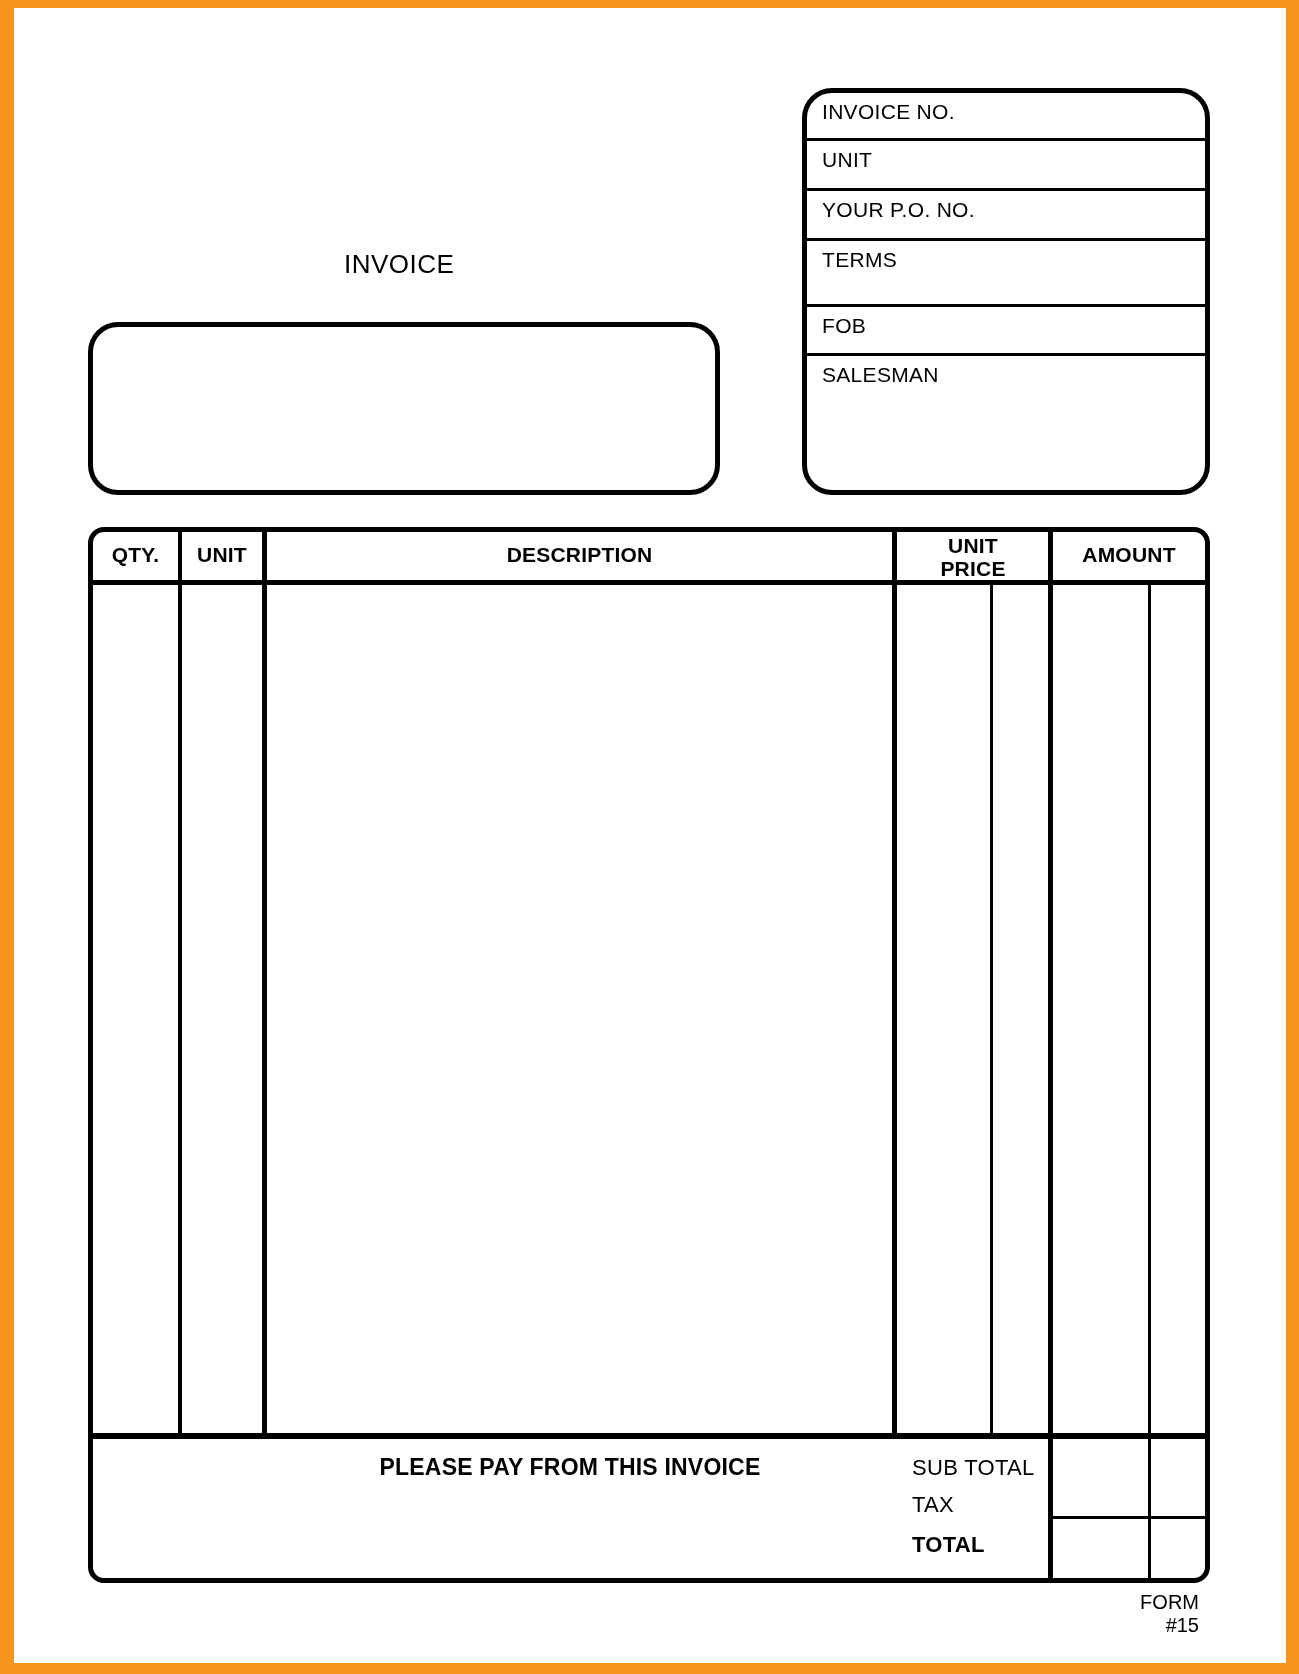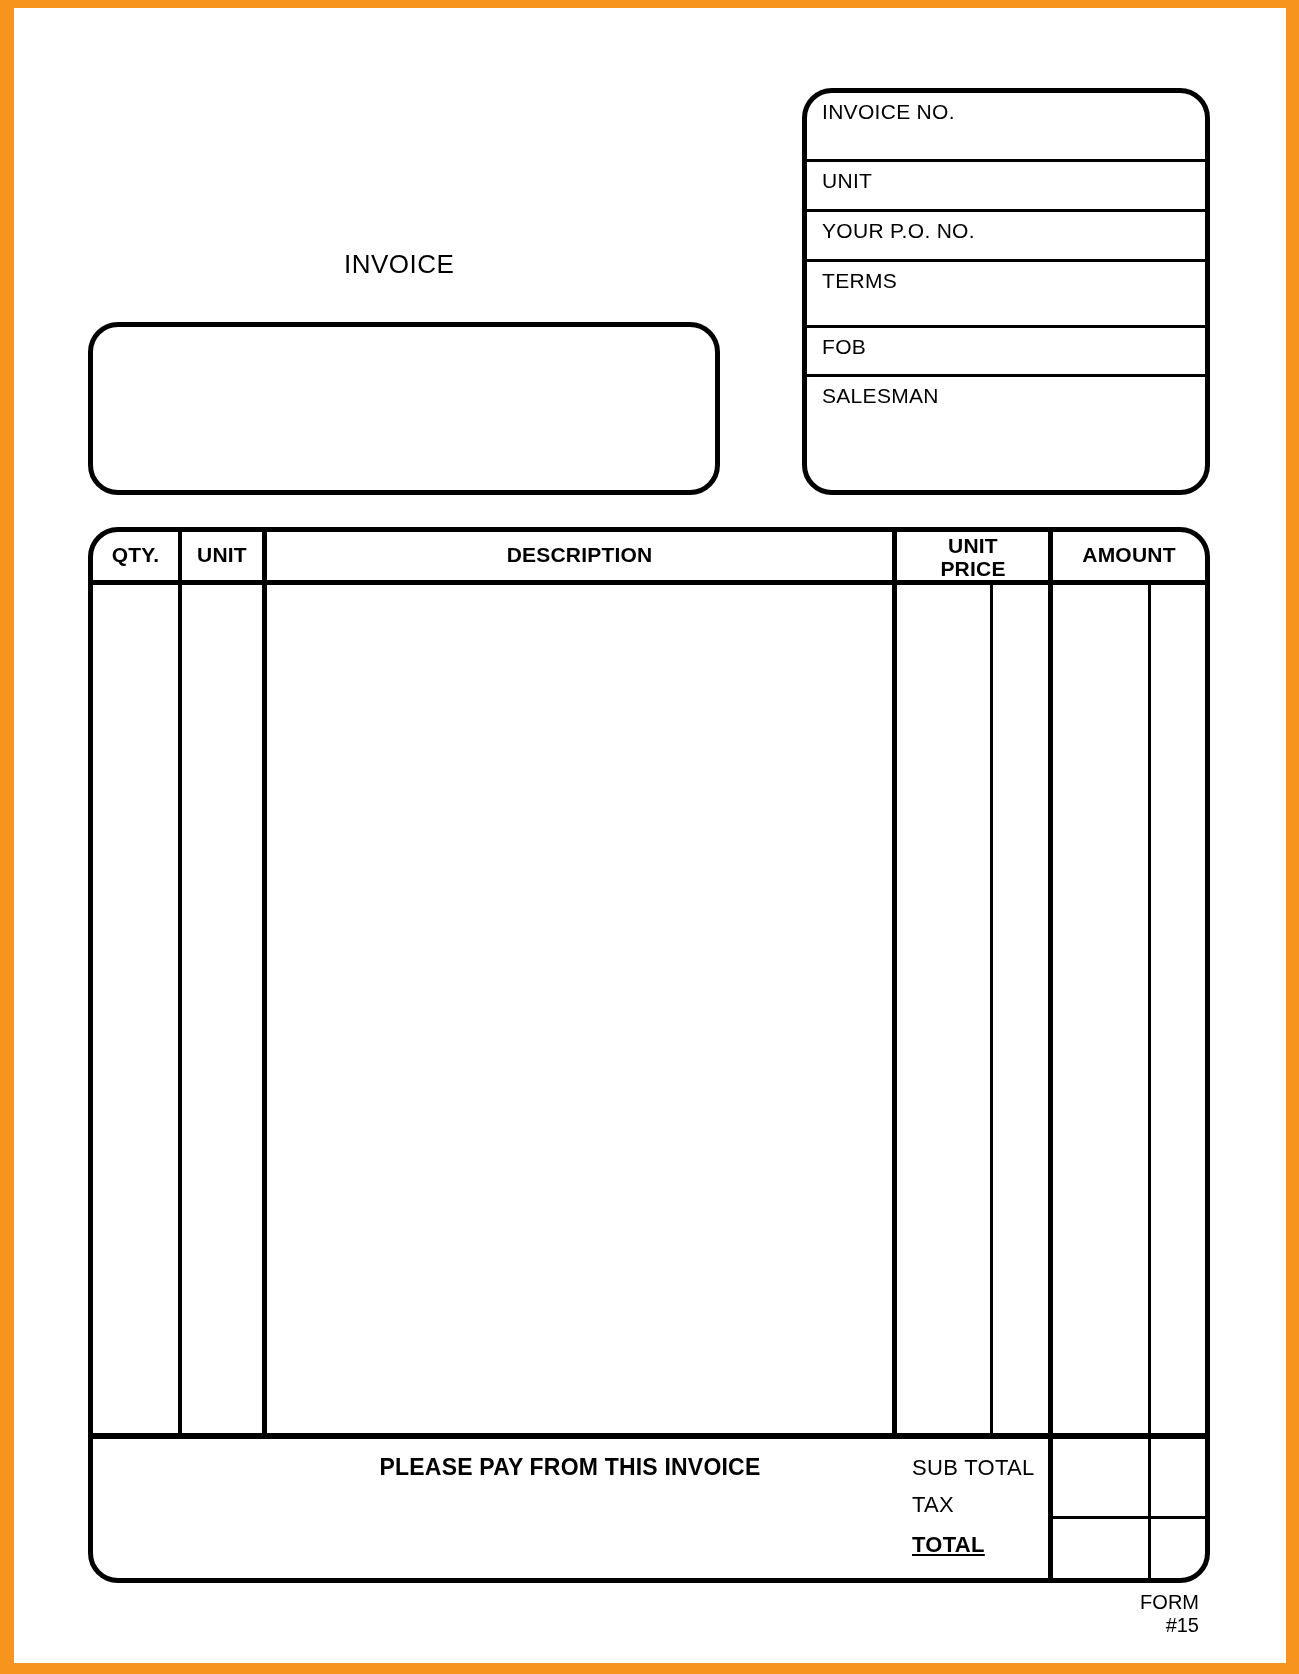--- a/index.html
+++ b/index.html
@@ -49,42 +49,42 @@
     width: 408px; height: 407px;
     border: 5px solid #000;
     border-radius: 30px;
     background: #fff;
     display: flex;
     flex-direction: column;
     overflow: hidden;
   }
   .info-row { width: 100%; }
   .info-row + .info-row { border-top: 3px solid #000; }
-  .info-row:nth-child(1) { height: 66px; }
+  .info-row:nth-child(1) { height: 45px; }
   .info-row:nth-child(2) { height: 50px; }
   .info-row:nth-child(3) { height: 50px; }
   .info-row:nth-child(4) { height: 66px; }
   .info-row:nth-child(5) { height: 49px; }
   .info-row:nth-child(6) { height: 49px; }
   .info-row:nth-child(7) { height: 54px; }
   .info-row:nth-child(8) { height: 38px; }
   .info-label {
     display: block;
     padding: 7px 0 0 15px;
     font-size: 21px;
     letter-spacing: 0.3px;
   }
 
   
   .items-table {
     position: absolute;
     left: 88px; top: 527px;
     width: 1122px; height: 1056px;
     border: 5px solid #000;
-    border-radius: 30px;
+    border-radius: 16px;
     background: #fff;
     overflow: hidden;
   }
 
   
   .hline { position: absolute; background: #000; }
   .header-bottom   { left: 0; right: 0; top: 48px;  height: 5px; }
   .body-bottom     { left: 0; right: 0; top: 901px; height: 6px; }
   .totals-divider  { left: 955px; right: 0; top: 984px; height: 3px; }
 
@@ -130,21 +130,21 @@
     letter-spacing: 0.2px;
   }
   .totals-label {
     position: absolute;
     left: 819px;
     font-size: 22px;
     letter-spacing: 0.3px;
   }
   .lbl-subtotal { top: 923px; }
   .lbl-tax      { top: 960px; }
-  .lbl-total    { top: 1000px; font-weight: bold; text-decoration: underline; }
+  .lbl-total    { top: 1000px; font-weight: bold; }
 
   
   .form-number {
     position: absolute;
     left: 1105px; top: 1591px;
     width: 94px;
     text-align: right;
     font-size: 20px;
   }
 </style>

